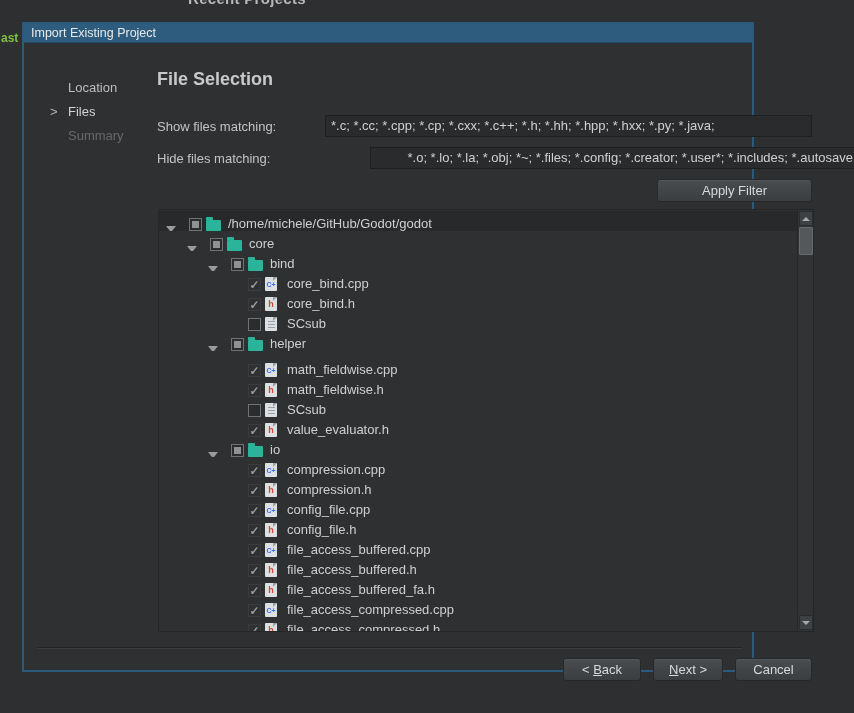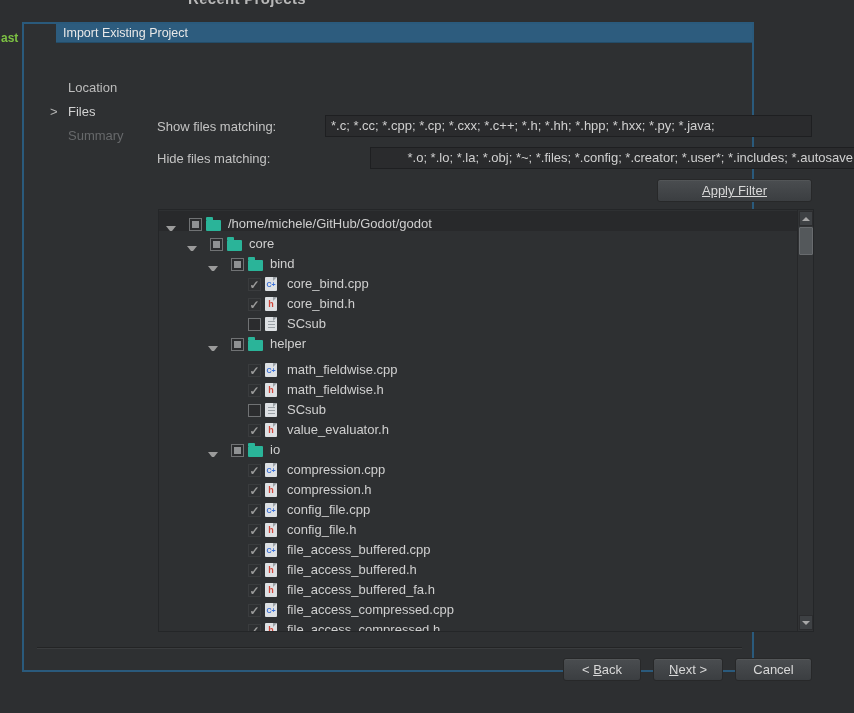--- a/index.html
+++ b/index.html
@@ -4,21 +4,21 @@
 <style>
   * { margin:0; padding:0; box-sizing:border-box; }
   html,body { width:854px; height:713px; overflow:hidden; }
   body { background:#2d2f31; font-family:"Liberation Sans", sans-serif; position:relative; }
 
   
   .bg-recent { position:absolute; left:188px; top:-10px; font-size:15px; font-weight:bold; color:#b8b8b8; letter-spacing:.3px; }
   .bg-terminal { position:absolute; left:1px; top:31px; font-size:12px; font-weight:bold; color:#7cc143; }
 
   
-  .dialog { position:absolute; left:22px; top:22px; width:732px; height:650px; border:2px solid #2a5a7c; background:#2e3032;padding-left:32px; }
+  .dialog { position:absolute; left:22px; top:22px; width:732px; height:650px; border:2px solid #2a5a7c; background:#2e3032; }
   .titlebar { height:19px; background:#2d5c7e; color:#e8e8e8; font-size:12.5px; line-height:18px; padding-left:7px; border-bottom:1px solid #234c68; }
 
   .dlg-body { position:absolute; left:0; top:19px; right:0; bottom:0; }
 
   
   .side-item { position:absolute; font-size:13px; color:#bdbdbd; }
   .side-arrow { position:absolute; font-size:13px; color:#b5b5b5; }
   .side-item.current { color:#d2d2d2; }
   .side-item.disabled { color:#67696b; }
 
@@ -28,21 +28,21 @@
   .text-field { position:absolute; height:22px; background:#2a2b2d; border:1px solid #1e1f21; color:#d0d0d0;
                 font-size:13px; line-height:20px; padding:0 5px; overflow:hidden; white-space:nowrap; display:flex; align-items:center; }
   .text-field.tail { justify-content:flex-end; }
   .text-field span { white-space:nowrap; }
 
   .btn { background:linear-gradient(#4a4d50,#3b3e41); border:1px solid #272829; border-radius:3px;
          color:#d8d8d8; font-size:13px; text-align:center; display:flex; align-items:center; justify-content:center;
          box-shadow:inset 0 1px 0 rgba(255,255,255,.05); }
   .btn u { text-decoration:underline; }
 
-  .apply-btn { position:absolute; left:633px; top:136px; width:155px; height:23px;text-decoration:underline; }
+  .apply-btn { position:absolute; left:633px; top:136px; width:155px; height:23px; }
 
   
   .tree { position:absolute; left:134px; top:166px; width:656px; height:423px; background:#2e3032;
           border:1px solid #242628; overflow:hidden; }
   .tree-rows { position:absolute; left:0; top:1px; right:16px; }
   .row { height:20px; display:flex; align-items:flex-end; font-size:13px; color:#cfcfcf; }
   .row:first-child { background:#28292b; }
   .expander { width:10px; margin-right:13px; display:inline-block; height:0;
               border-left:4.5px solid transparent; border-right:4.5px solid transparent; border-top:5px solid #9b9b9b; }
   .spacer { width:19px; display:inline-block; flex:none; }
@@ -88,20 +88,21 @@
   <div class="titlebar">
     <span>Import Existing Project</span>
   </div>
   <div class="dlg-body">
 
     <div class="side-item" style="left:44px; top:37px;">Location</div>
     <div class="side-arrow" style="left:26px; top:61px;">&gt;</div>
     <div class="side-item current" style="left:44px; top:61px;">Files</div>
     <div class="side-item disabled" style="left:44px; top:85px;">Summary</div>
 
+    <div class="page-heading">File Selection</div>
 
     <div class="field-label" style="left:133px; top:76px;">Show files matching:</div>
     <div class="text-field" style="left:301px; top:72px; width:487px;">
       <span>*.c; *.cc; *.cpp; *.cp; *.cxx; *.c++; *.h; *.hh; *.hpp; *.hxx; *.py; *.java;</span>
     </div>
 
     <div class="field-label" style="left:133px; top:108px;">Hide files matching:</div>
     <div class="text-field tail" style="left:299px; top:104px; width:489px;margin-left:47px;">
       <span>*.o; *.lo; *.la; *.obj; *~; *.files; *.config; *.creator; *.user*; *.includes; *.autosave</span>
     </div>

